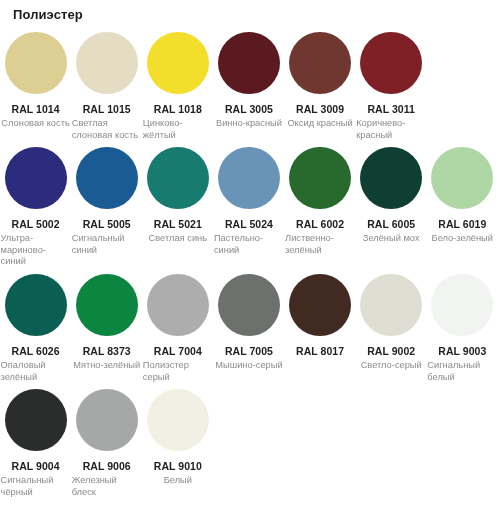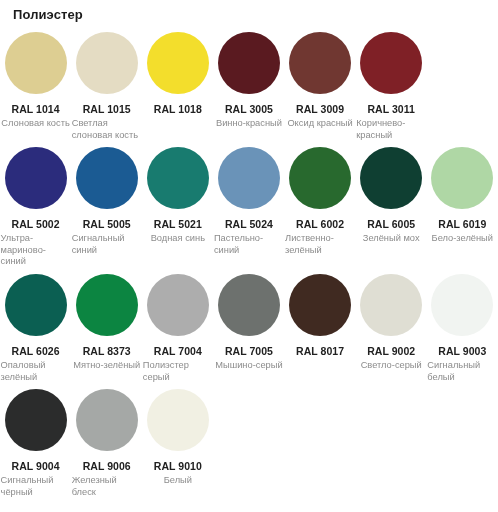--- a/index.html
+++ b/index.html
@@ -85,20 +85,21 @@
         <div class="swatch-name">Слоновая кость</div>
       </div>
       <div class="swatch">
         <span class="swatch-dot" style="background: rgb(228, 220, 195);"></span>
         <div class="swatch-code">RAL 1015</div>
         <div class="swatch-name">Светлая слоновая кость</div>
       </div>
       <div class="swatch">
         <span class="swatch-dot" style="background: rgb(243, 222, 44);"></span>
         <div class="swatch-code">RAL 1018</div>
+        <div class="swatch-name">Цинково-жёлтый</div>
       </div>
       <div class="swatch">
         <span class="swatch-dot" style="background: rgb(90, 26, 32);"></span>
         <div class="swatch-code">RAL 3005</div>
         <div class="swatch-name">Винно-красный</div>
       </div>
       <div class="swatch">
         <span class="swatch-dot" style="background: rgb(112, 55, 49);"></span>
         <div class="swatch-code">RAL 3009</div>
         <div class="swatch-name">Оксид красный</div>
@@ -116,21 +117,21 @@
         <div class="swatch-name">Ультра-мариново-синий</div>
       </div>
       <div class="swatch">
         <span class="swatch-dot" style="background: rgb(27, 91, 147);"></span>
         <div class="swatch-code">RAL 5005</div>
         <div class="swatch-name">Сигнальный синий</div>
       </div>
       <div class="swatch">
         <span class="swatch-dot" style="background: rgb(24, 123, 111);"></span>
         <div class="swatch-code">RAL 5021</div>
-        <div class="swatch-name">Водная синь</div>
+        <div class="swatch-name">Светлая синь</div>
       </div>
       <div class="swatch">
         <span class="swatch-dot" style="background: rgb(106, 147, 184);"></span>
         <div class="swatch-code">RAL 5024</div>
         <div class="swatch-name">Пастельно-синий</div>
       </div>
       <div class="swatch">
         <span class="swatch-dot" style="background: rgb(40, 105, 46);"></span>
         <div class="swatch-code">RAL 6002</div>
         <div class="swatch-name">Лиственно-зелёный</div>

